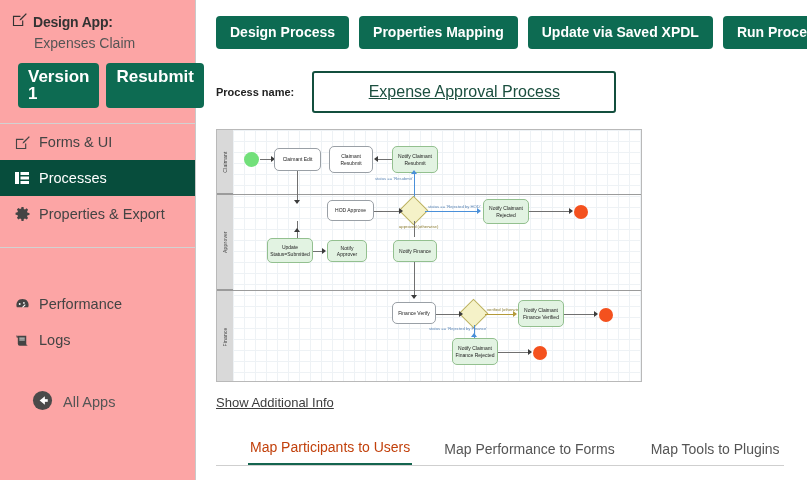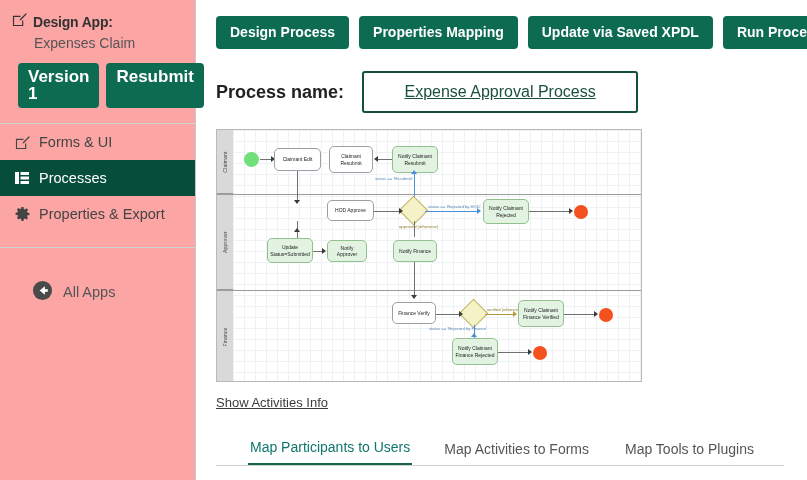--- a/index.html
+++ b/index.html
@@ -62,26 +62,26 @@
   .btn {
     background: #0d6b52; color: #ffffff;
     border: none; border-radius: 4px;
     font-family: "Liberation Sans", sans-serif;
     font-size: 14px; font-weight: bold;
     padding: 8px 14px 9px 14px; cursor: pointer;
     white-space: nowrap;
   }
 
   .pname-row { display: flex; align-items: center; margin-top: 22px; }
-  .pname-label { font-size: 18px; font-weight: bold; color:#222; }
+  .pname-label { font-size: 11px; font-weight: bold; color:#222; }
   .pname-box {
     margin-left: 18px;
     border: 2px solid #134f3e;
     border-radius: 3px;
-    width: 276px; height: 42px;
+    width: 304px; height: 42px;
     display: flex; align-items: center; justify-content: center;
     background: #fff;
   }
   .pname-value {
     font-size: 16px; color: #1b4f3f;
     text-decoration: underline; cursor: pointer;
   }
 
   
   .diagram {
@@ -145,21 +145,21 @@
   }
 
   .tabs {
     margin-top: 22px; display:flex; align-items:flex-end;
     border-bottom: 1px solid #cfcfcf; width: 568px;
   }
   .tab {
     font-size: 14px; color:#555; padding: 6px 2px 8px 2px;
     cursor:pointer; white-space:nowrap;
   }
-  .tab.active { color:#0f766e; border-bottom: 2px solid #14654f; }
+  .tab.active { color:#c2410c; border-bottom: 2px solid #14654f; }
   .tab-sp1 { width: 32px; }
   .tab-sp2 { width: 30px; }
   .tab-sp3 { width: 32px; }
 </style>
 </head>
 <body>
 
 <div class="app">
 
   <div class="sidebar">
@@ -208,20 +208,44 @@
         <svg width="15" height="15" viewBox="0 0 16 16">
             <path d="M8 5.2A2.8 2.8 0 1 0 8 10.8 2.8 2.8 0 0 0 8 5.2zm0 1.5a1.3 1.3 0 1 1 0 2.6 1.3 1.3 0 0 1 0-2.6z" fill="#444"></path>
             <path d="M6.9 0h2.2l.3 2 1.3.55 1.7-1.1 1.55 1.55-1.1 1.7.55 1.3 2 .3v2.2l-2 .3-.55 1.3 1.1 1.7-1.55 1.55-1.7-1.1-1.3.55-.3 2H6.9l-.3-2-1.3-.55-1.7 1.1L2.05 11.5l1.1-1.7L2.6 8.5l-2-.3V6l2-.3.55-1.3-1.1-1.7L3.6 1.15l1.7 1.1L6.6 1.7z" fill="#444"></path>
           </svg>
       </span>
       <span>Properties &amp; Export</span>
     </div>
 
     <div class="sb-divider"></div>
 
+    <div class="nav-group-2">
+      <div class="nav-item plain">
+        <span class="ic">
+          <svg width="15" height="15" viewBox="0 0 16 16">
+              <path d="M8 2a6.5 6.5 0 0 0-6 9h12A6.5 6.5 0 0 0 8 2z" fill="#444"></path>
+              <circle cx="5" cy="7.5" r="1" fill="#fbfbfb"></circle>
+              <circle cx="9.5" cy="6.3" r="0.9" fill="#fbfbfb"></circle>
+              <path d="M7.6 10.6l3-3 .8.8-3 3z" fill="#fbfbfb"></path>
+            </svg>
+        </span>
+        <span>Performance</span>
+      </div>
+      <div class="nav-item plain">
+        <span class="ic">
+          <svg width="15" height="15" viewBox="0 0 16 16">
+              <path d="M3 3h9v8.5a2 2 0 0 0 2 2H5a2 2 0 0 1-2-2z" fill="#444"></path>
+              <path d="M1.6 2.3l1.4.9v2L1.6 4.4z" fill="#444"></path>
+              <rect x="4.6" y="5" width="5.8" height="0.9" fill="#fbfbfb"></rect>
+              <rect x="4.6" y="7" width="5.8" height="0.9" fill="#fbfbfb"></rect>
+            </svg>
+        </span>
+        <span>Logs</span>
+      </div>
+    </div>
 
     <div class="allapps">
       <span class="ic">
         <svg width="21" height="21" viewBox="0 0 22 22">
             <circle cx="11" cy="11" r="10" fill="#4a4a4a"></circle>
             <path d="M13.5 6.5L8 11l5.5 4.5z" fill="#fff"></path>
             <rect x="12.5" y="9.6" width="4" height="2.8" fill="#fff"></rect>
           </svg>
       </span>
       <span>All Apps</span>
@@ -349,25 +373,25 @@
       <div class="elabel" style="left:212px; top:196px;">status == 'Rejected by Finance'</div>
 
       <div class="node green" style="left:235px; top:208px; width:46px; height:27px;">
         <span>Notify Claimant Finance Rejected</span>
       </div>
       <div class="edge h" style="left:281px; top:222px; width:32px;"></div>
       <div class="arrow r" style="left:311px; top:219px;"></div>
       <div class="dot end" style="left:316px; top:216px;"></div>
     </div>
 
-    <span class="showinfo">Show Activities Info</span>
+    <span class="showinfo">Show Additional Info</span>
 
     <div class="tabs">
       <div class="tab-sp1"></div>
       <div class="tab active">Map Participants to Users</div>
       <div class="tab-sp2"></div>
-      <div class="tab">Map Activities to Forms</div>
+      <div class="tab">Map Performance to Forms</div>
       <div class="tab-sp3"></div>
       <div class="tab">Map Tools to Plugins</div>
     </div>
 
   </div>
 </div>
 
 </body></html>

